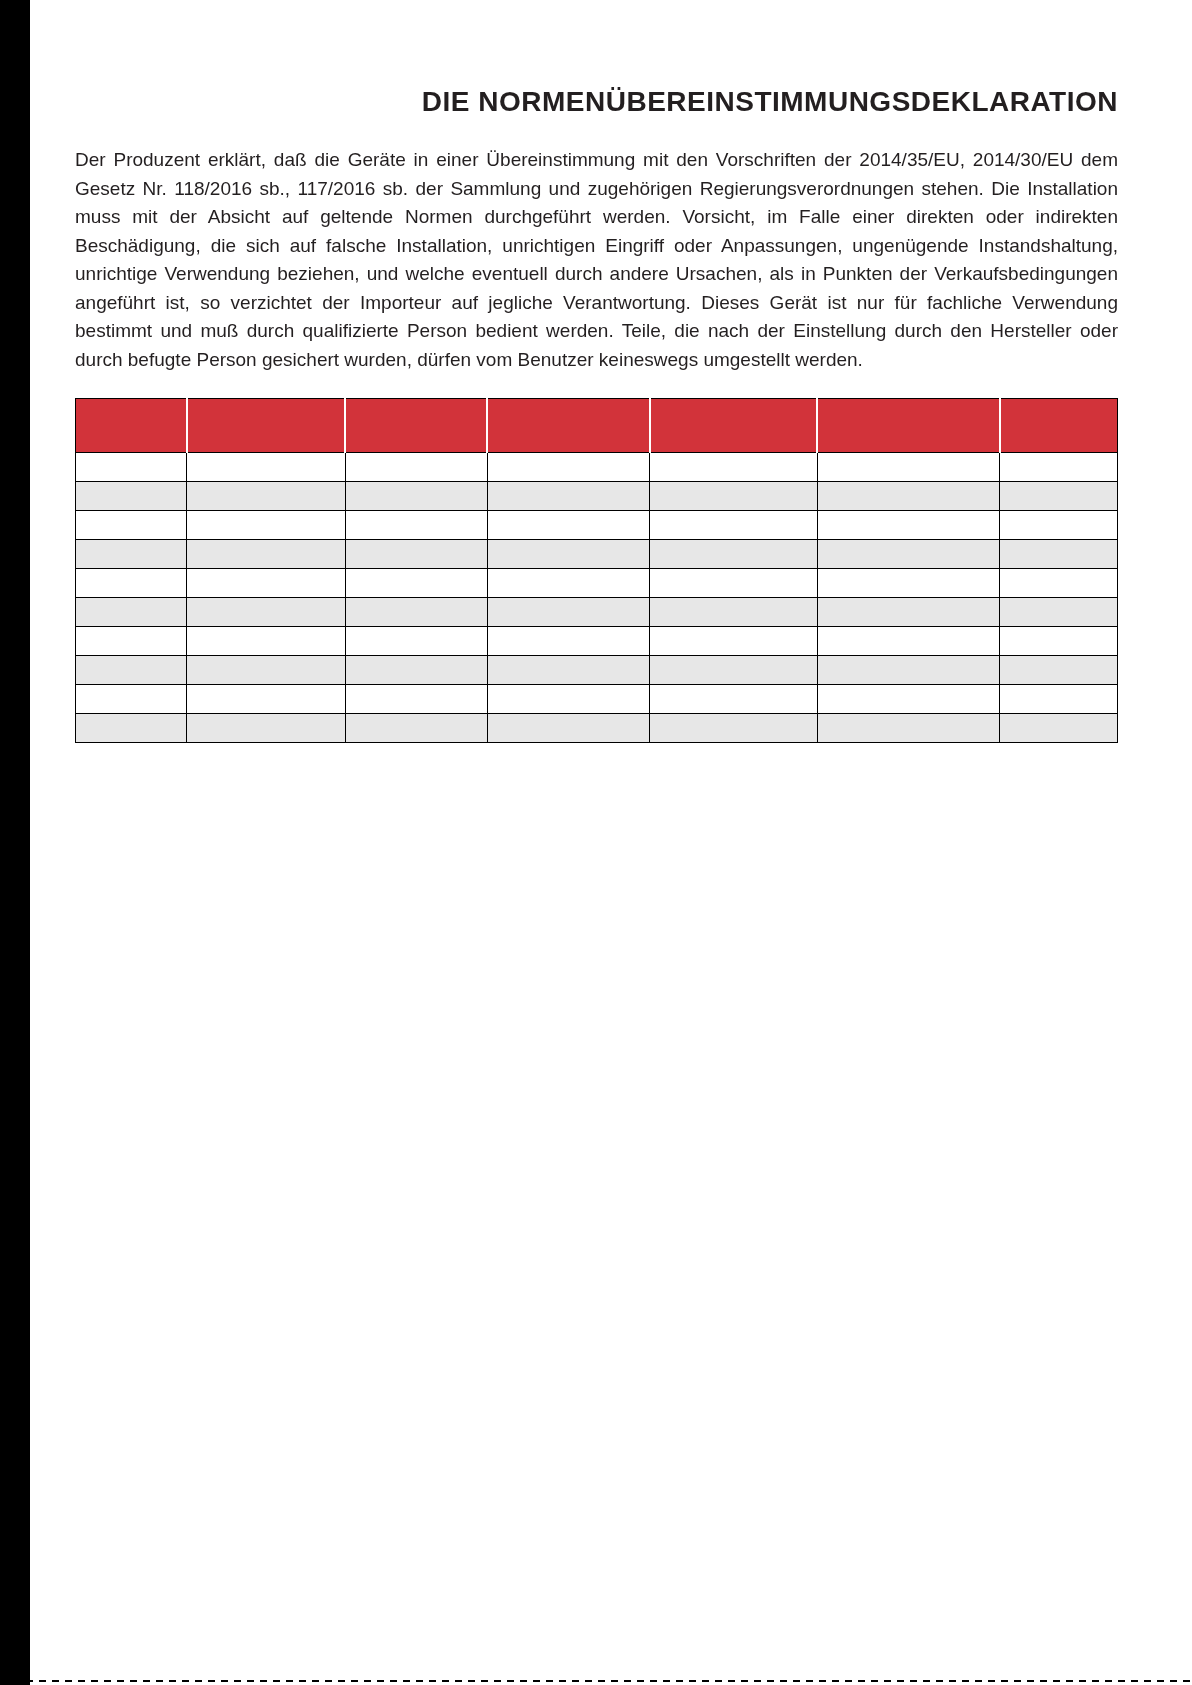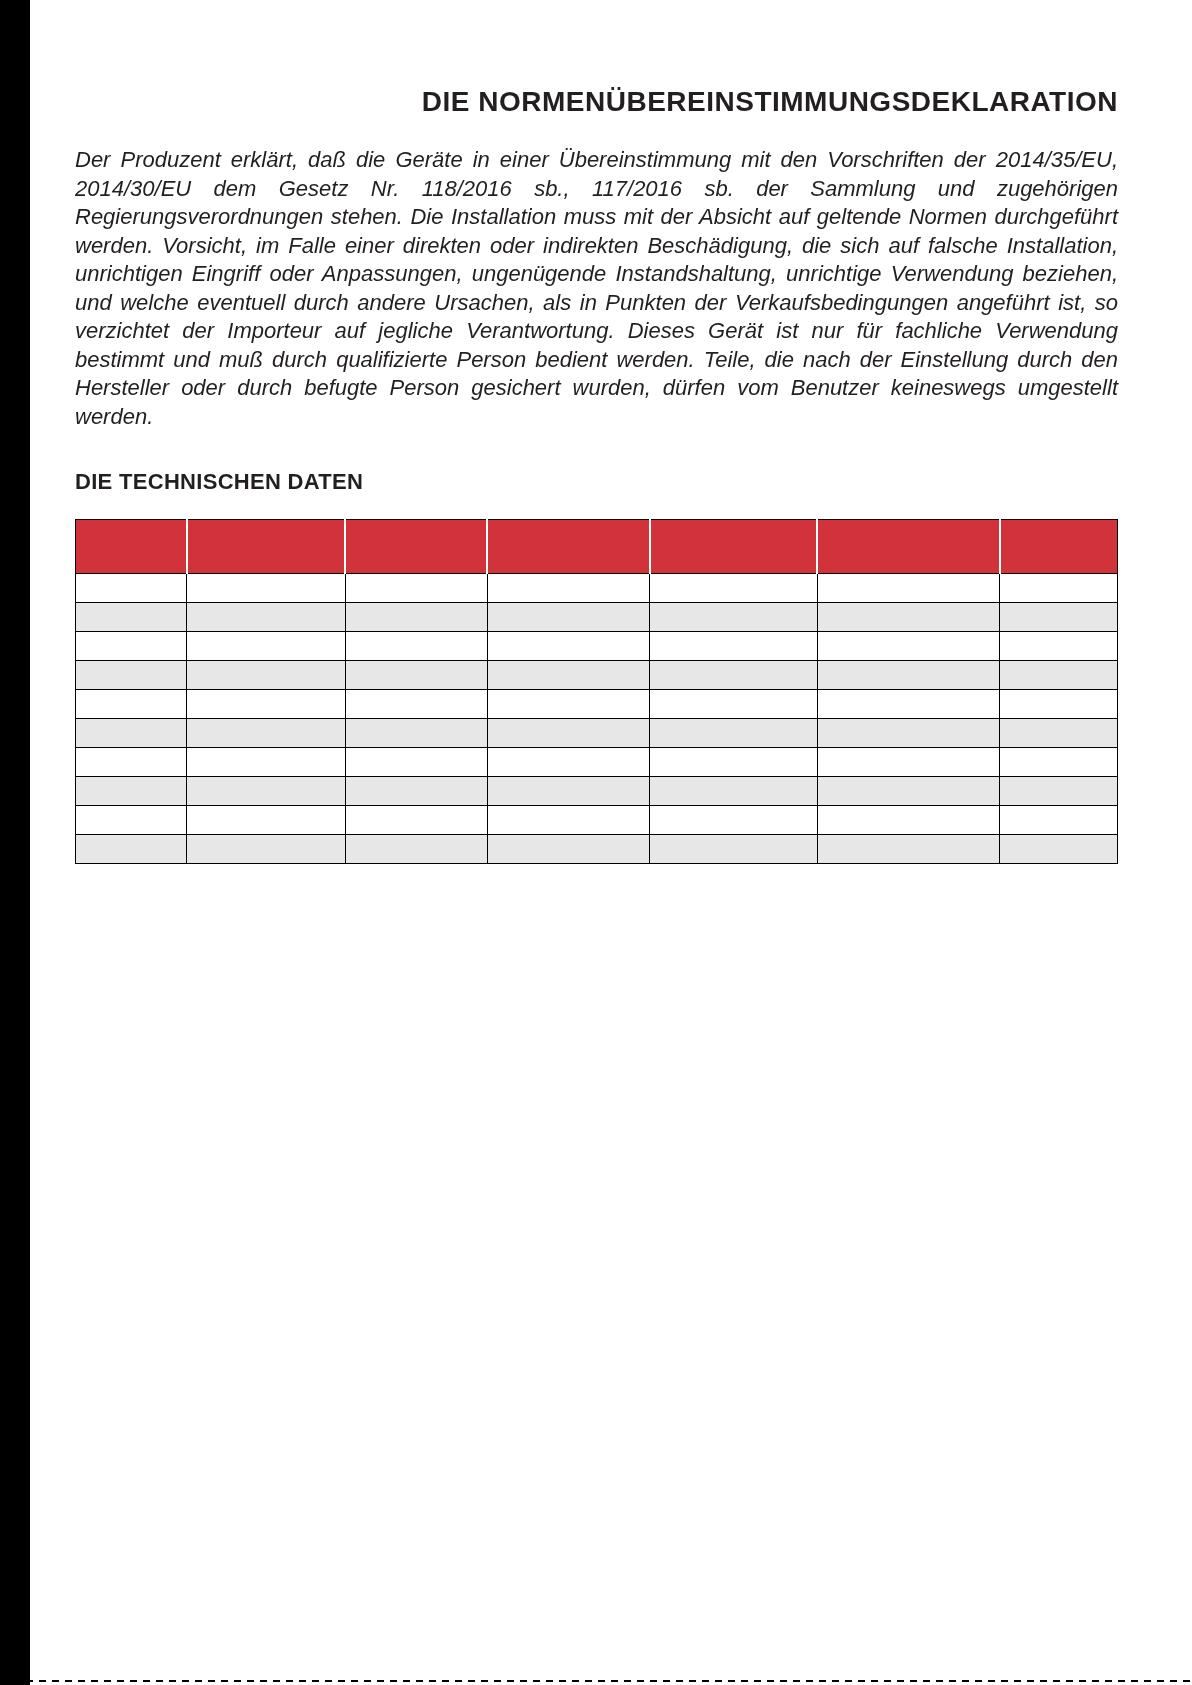--- a/index.html
+++ b/index.html
@@ -26,24 +26,23 @@
   }
   h1.doc-title {
     text-align: right;
     font-size: 28px;
     font-weight: bold;
     letter-spacing: 0.5px;
     margin: 86px 0 0 0;
   }
   p.intro {
     margin: 28px 0 0 0;
-    font-size: 22px;
+    font-size: 19px;
     line-height: 28.5px;
     text-align: justify;
-    font-style: italic;
   }
   h2.section-heading {
     font-size: 22px;
     font-weight: bold;
     letter-spacing: 0.3px;
     margin: 38px 0 0 0;
   }
   p.section-body {
     margin: 5px 0 0 0;
     font-size: 19.5px;
@@ -81,21 +80,20 @@
 <div class="page">
 
   <div class="scan-strip"></div>
 
   <div class="content">
 
     <h1 class="doc-title">DIE NORMENÜBEREINSTIMMUNGSDEKLARATION</h1>
 
     <p class="intro">Der Produzent erklärt, daß die Geräte in einer Übereinstimmung mit den Vorschriften der 2014/35/EU, 2014/30/EU dem Gesetz Nr. 118/2016 sb., 117/2016 sb.  der Sammlung und zugehörigen Regierungsverordnungen stehen. Die Installation muss mit der Absicht auf geltende Normen durchgeführt werden. Vorsicht, im Falle einer direkten oder indirekten Beschädigung, die sich auf falsche Installation, unrichtigen Eingriff oder Anpassungen, ungenügende Instandshaltung, unrichtige Verwendung beziehen, und welche eventuell durch andere Ursachen, als in Punkten der Verkaufsbedingungen angeführt ist, so verzichtet der Importeur auf jegliche Verantwortung. Dieses Gerät ist nur für fachliche Verwendung bestimmt und muß durch qualifizierte Person bedient werden. Teile, die nach der Einstellung durch den Hersteller oder durch befugte Person gesichert wurden, dürfen vom Benutzer keineswegs umgestellt werden.</p>
 
-    <h2 class="section-heading">DIE TECHNISCHEN DATEN</h2>
 
 
     <table class="tech-table">
       <colgroup>
         <col style="width:10.7%">
         <col style="width:15.2%">
         <col style="width:13.6%">
         <col style="width:15.6%">
         <col style="width:16.1%">
         <col style="width:17.5%">

